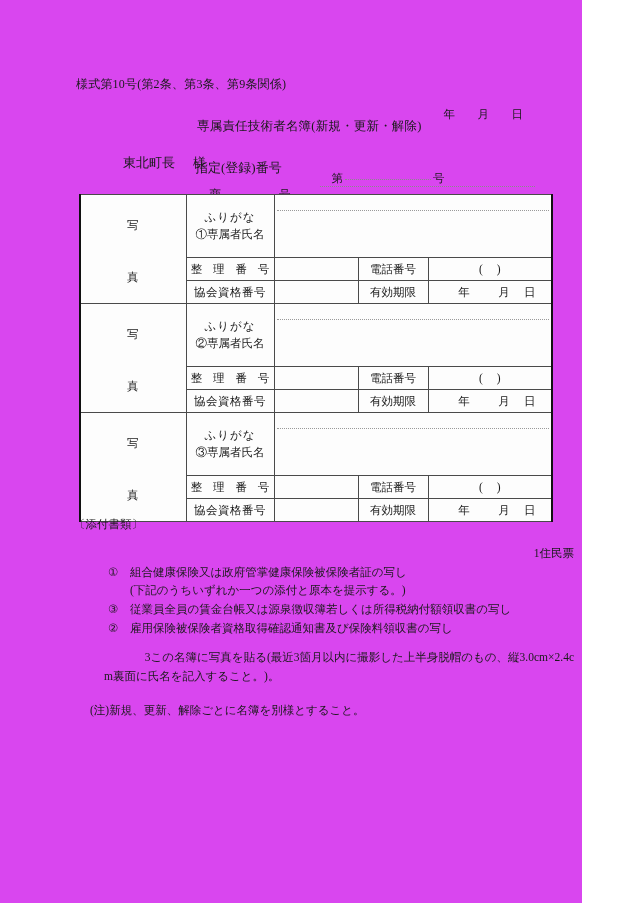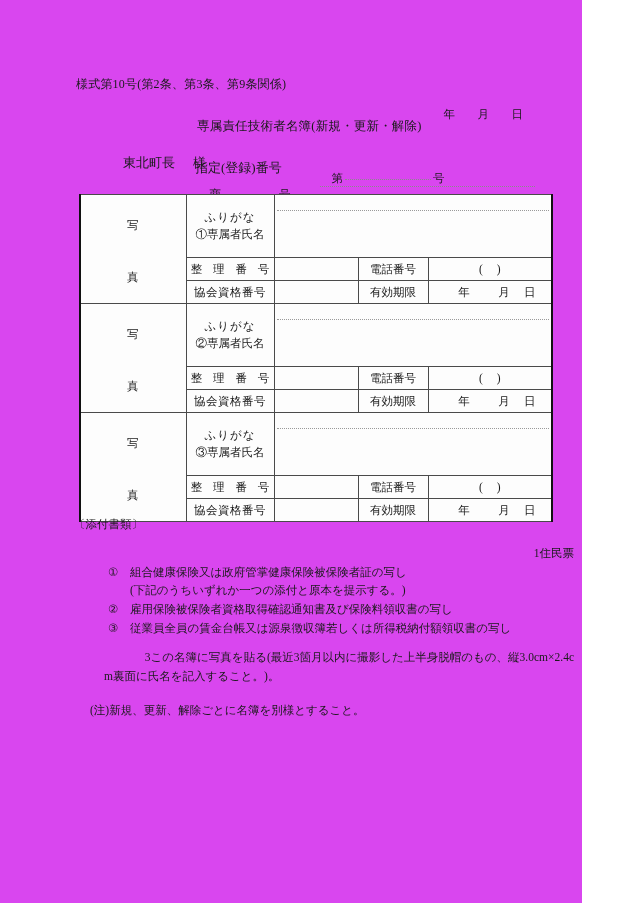--- a/index.html
+++ b/index.html
@@ -276,25 +276,25 @@
       <span class="num">1</span><span>住民票</span>
     </p>
 
 
     <p class="sub-li">
       <span class="cnum">①</span><span>組合健康保険又は政府管掌健康保険被保険者証の写し</span>
     </p>
     <p class="cont-li">(下記のうちいずれか一つの添付と原本を提示する。)</p>
 
     <p class="sub-li">
+      <span class="cnum">③</span><span>従業員全員の賃金台帳又は源泉徴収簿若しくは所得税納付額領収書の写し</span>
+    </p>
+
+    <p class="sub-li">
       <span class="cnum">②</span><span>雇用保険被保険者資格取得確認通知書及び保険料領収書の写し</span>
-    </p>
-
-    <p class="sub-li">
-      <span class="cnum">③</span><span>従業員全員の賃金台帳又は源泉徴収簿若しくは所得税納付額領収書の写し</span>
     </p>
 
     <p class="note-li">
       <span class="num">3</span><span>この名簿に写真を貼る(最近3箇月以内に撮影した上半身脱帽のもの、縦3.0cm×2.4c</span>
     </p>
     <p class="cont2">m裏面に氏名を記入すること。)。</p>
 
     <p class="note-final">(注)新規、更新、解除ごとに名簿を別様とすること。</p>
   </div>
 

